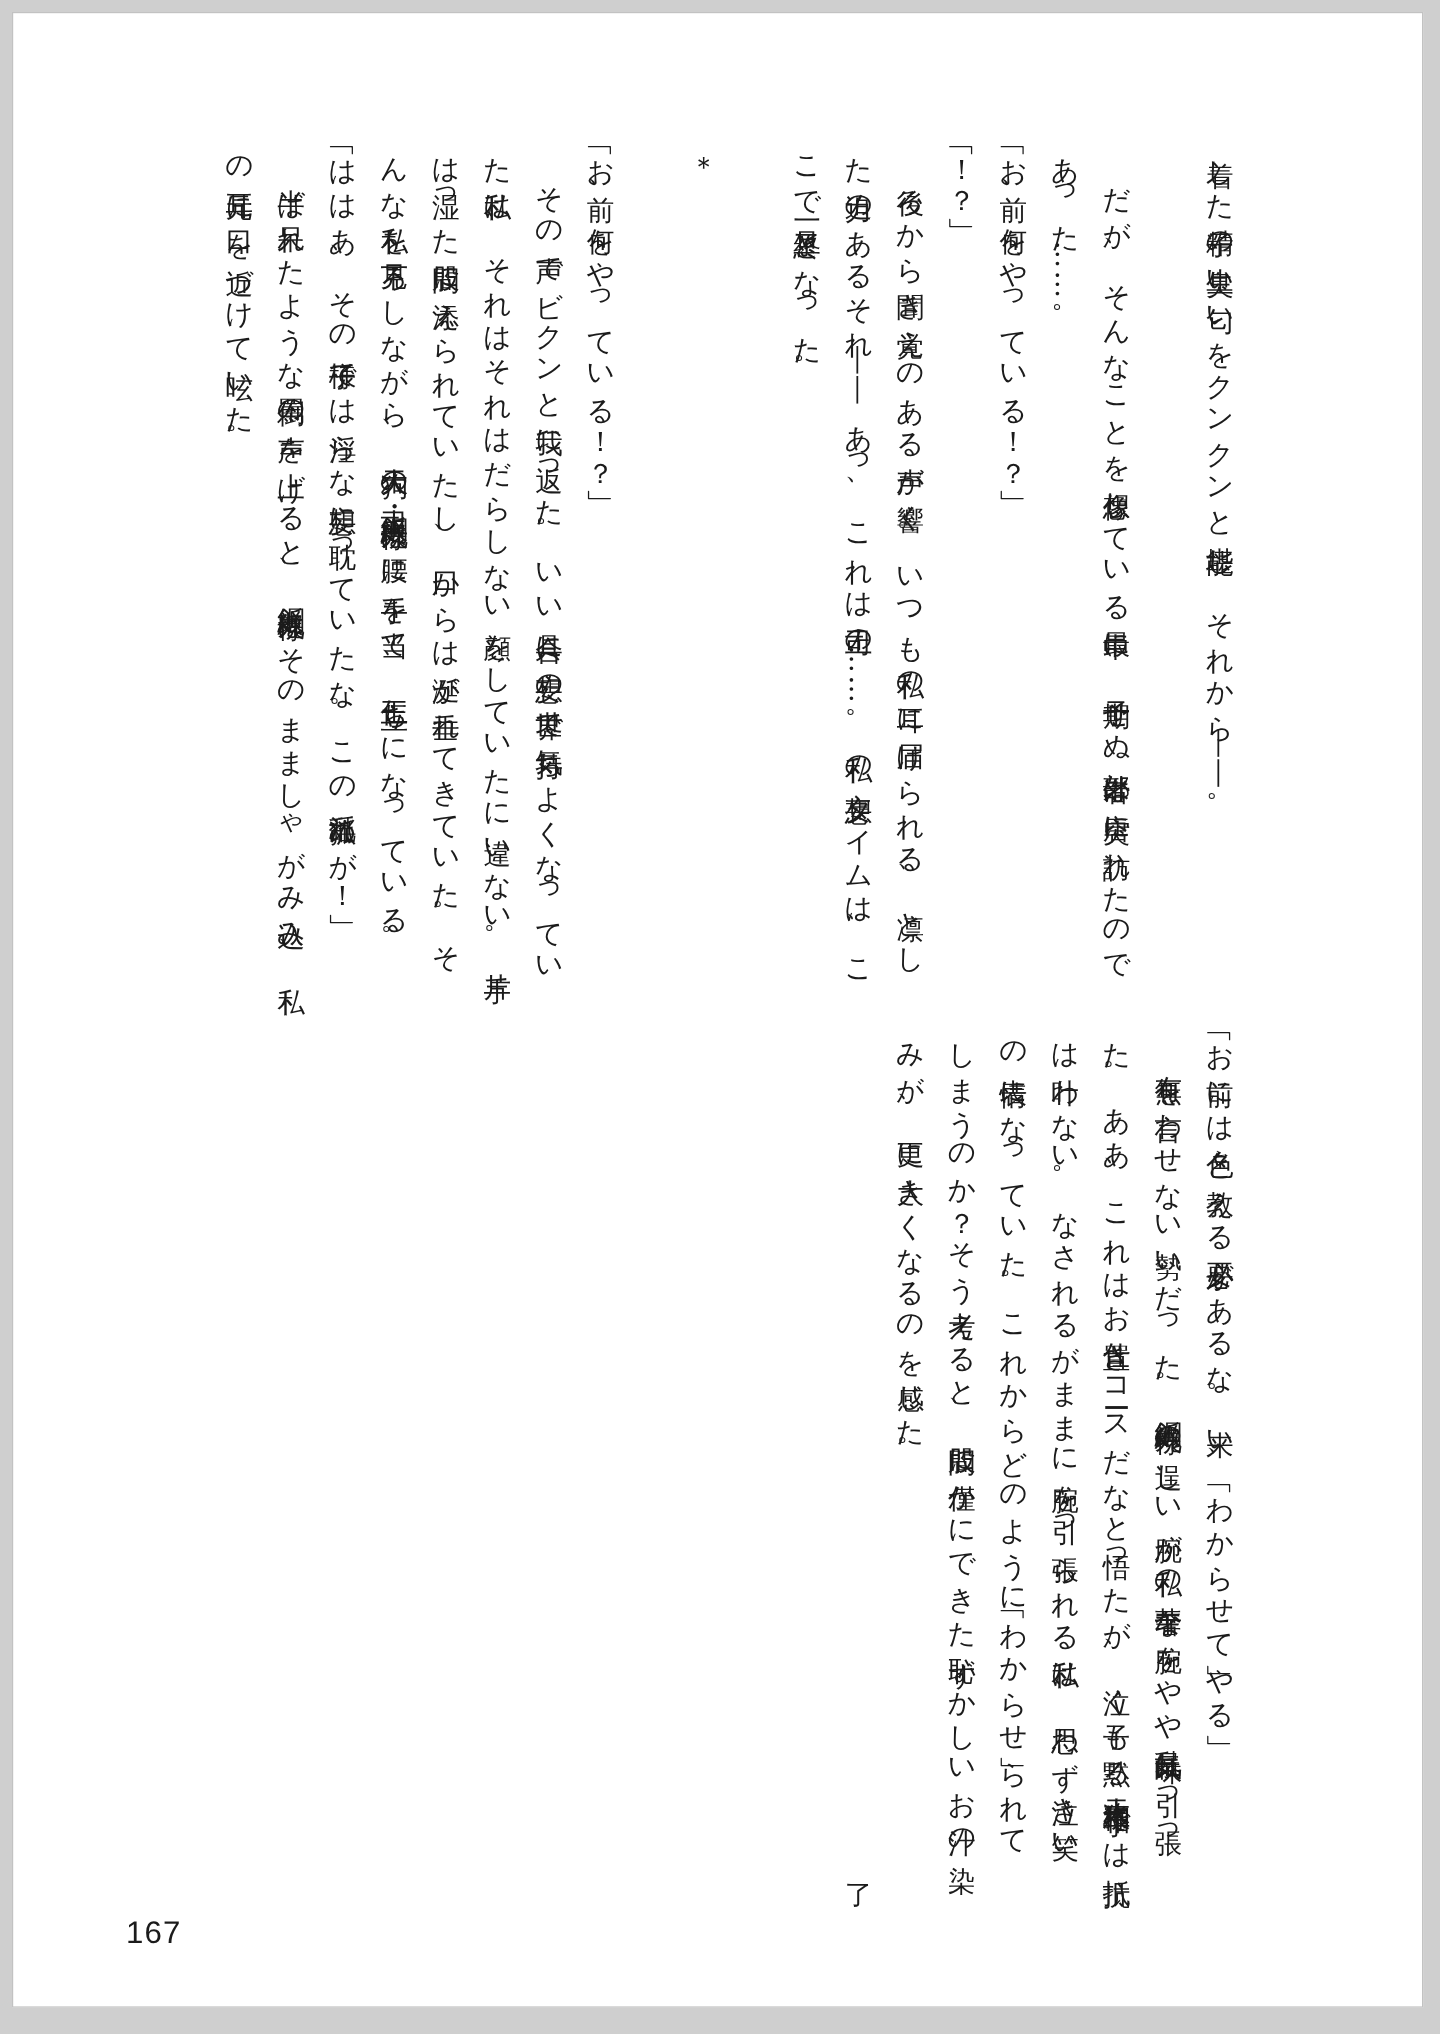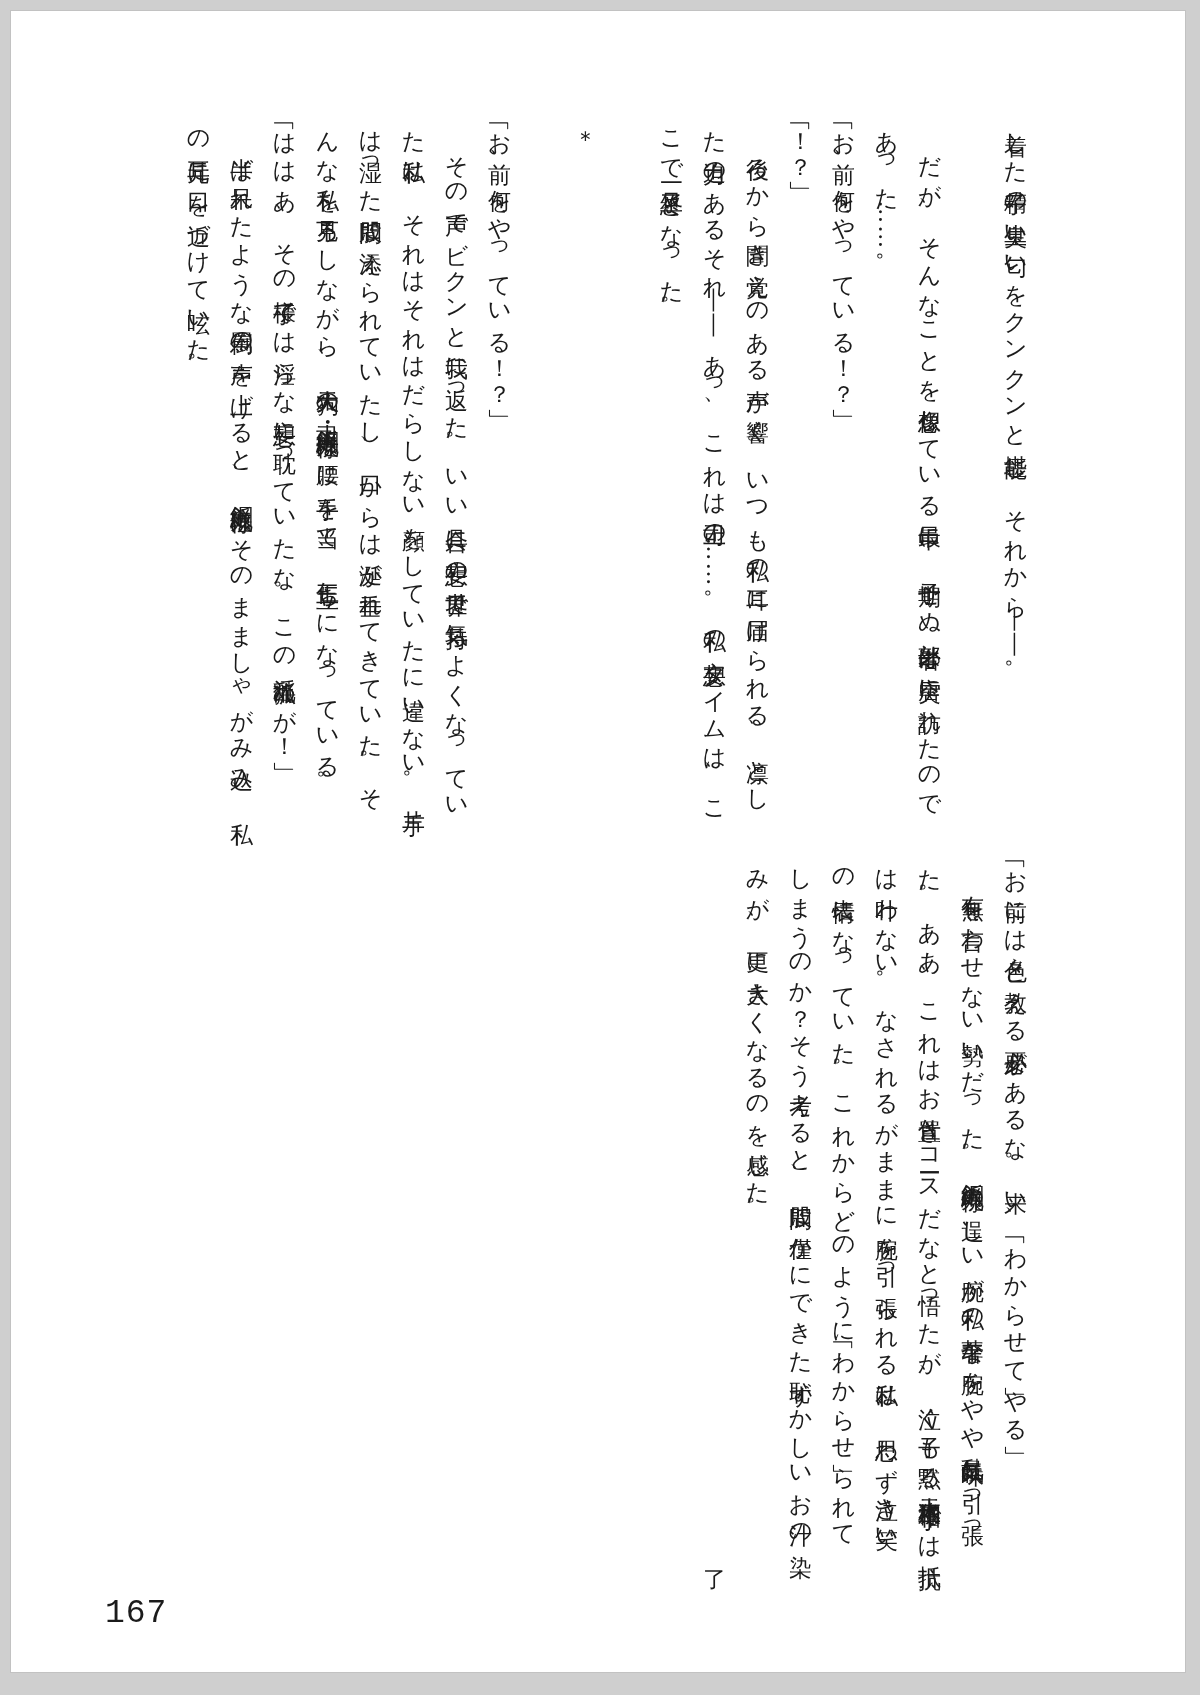--- a/index.html
+++ b/index.html
@@ -27,22 +27,22 @@
     color:#1b1b1b;
   }
   .vblock p{margin:0;padding:0;}
   .vblock p.blank{width:43px;}
   .vblock p.end-mark{text-align:end;}
   .upper{top:104px;right:148px;height:702px;}
   .lower{top:842px;right:148px;height:702px;}
   .page-number{
     position:absolute;
     left:94px;top:1584px;
-    font-family:Liberation Mono, monospace;
-    font-size:33px;
+    font-family:Liberation Sans, sans-serif;
+    font-size:26px;
     letter-spacing:1px;
     color:#1b1b1b;
   }
 </style>
 </head>
 <body>
 
 <div class="page">
 
   <div class="vblock upper">

